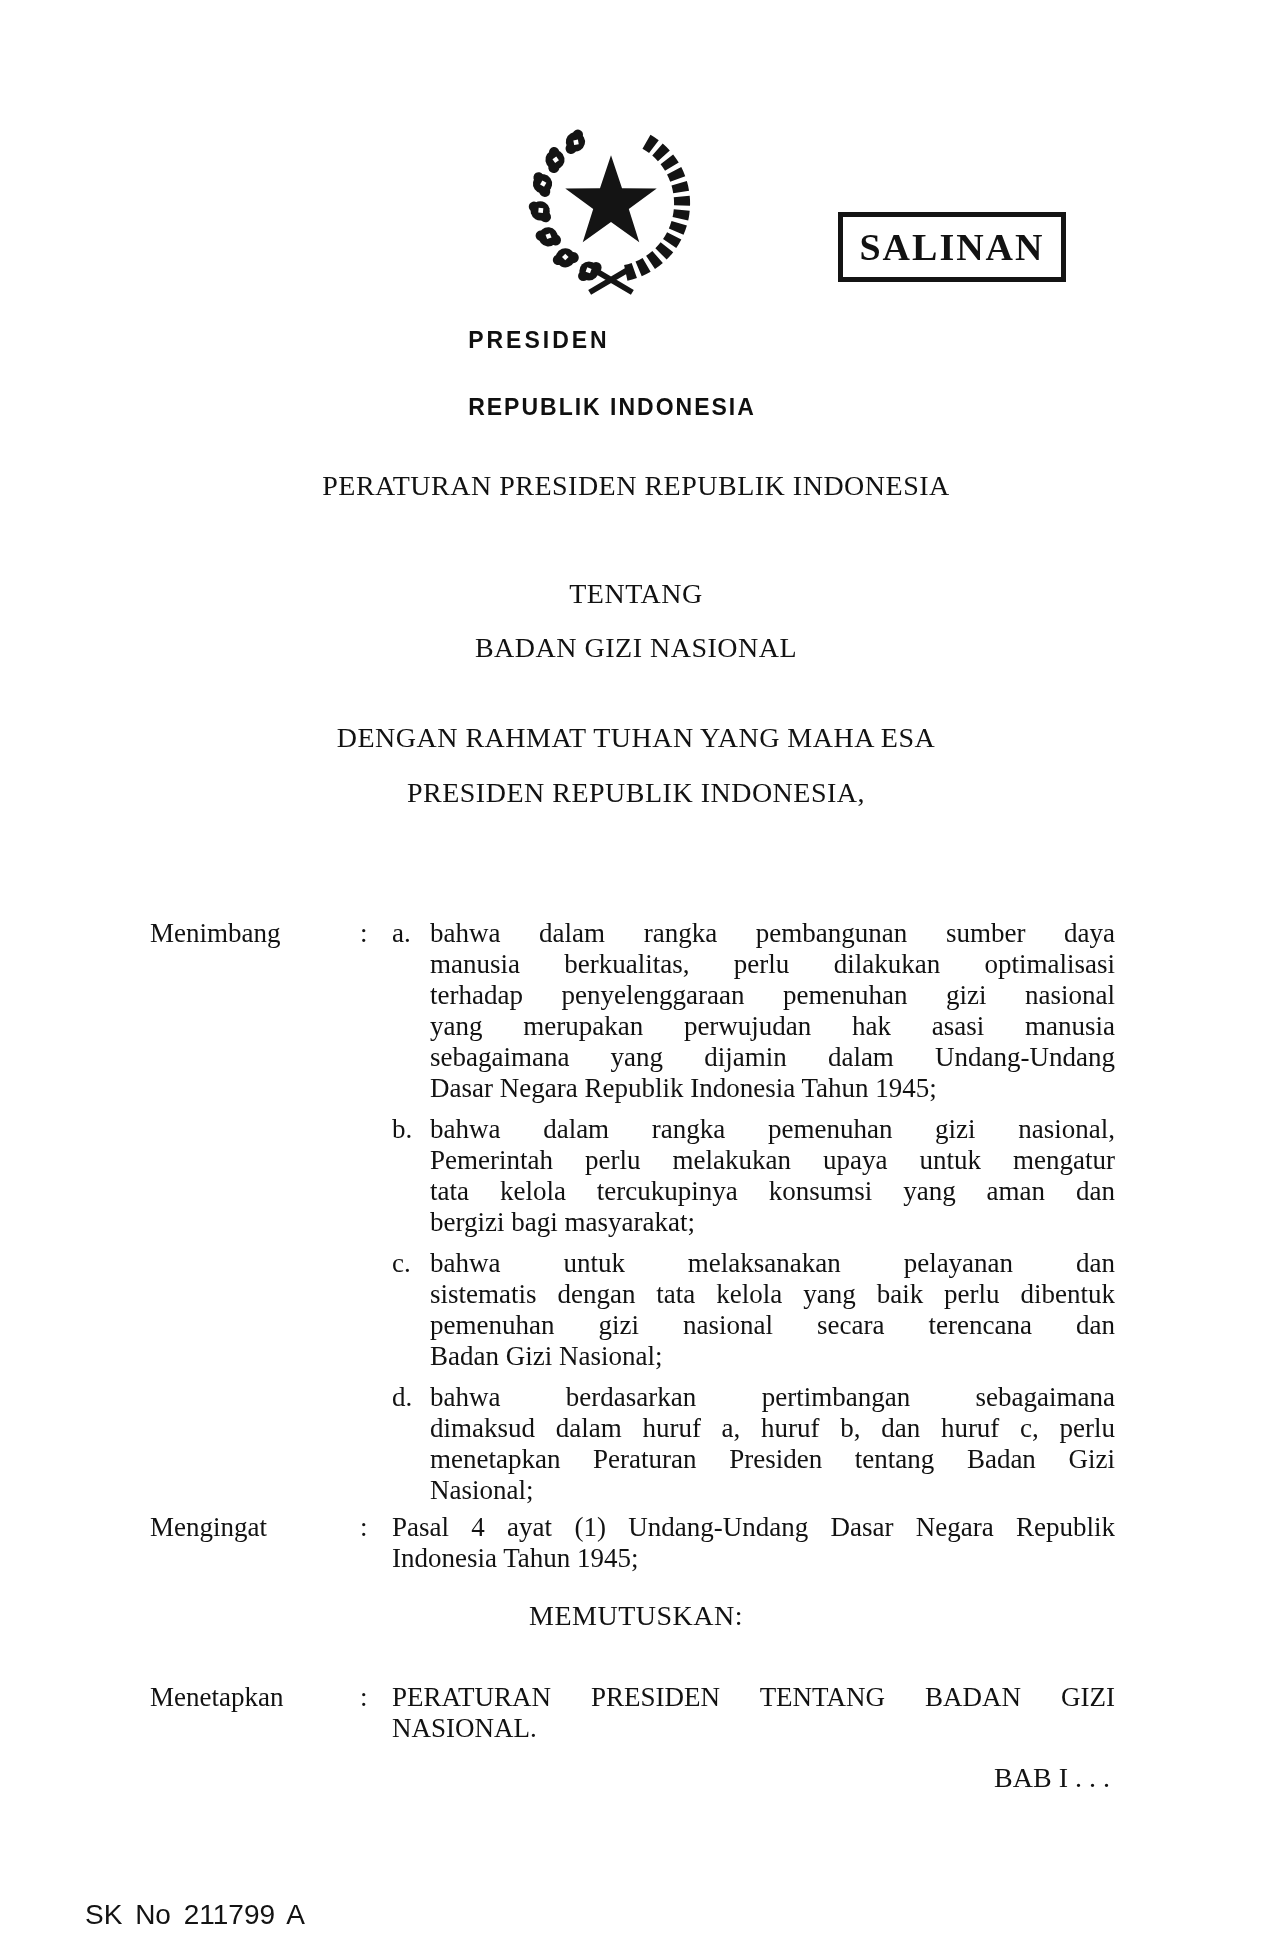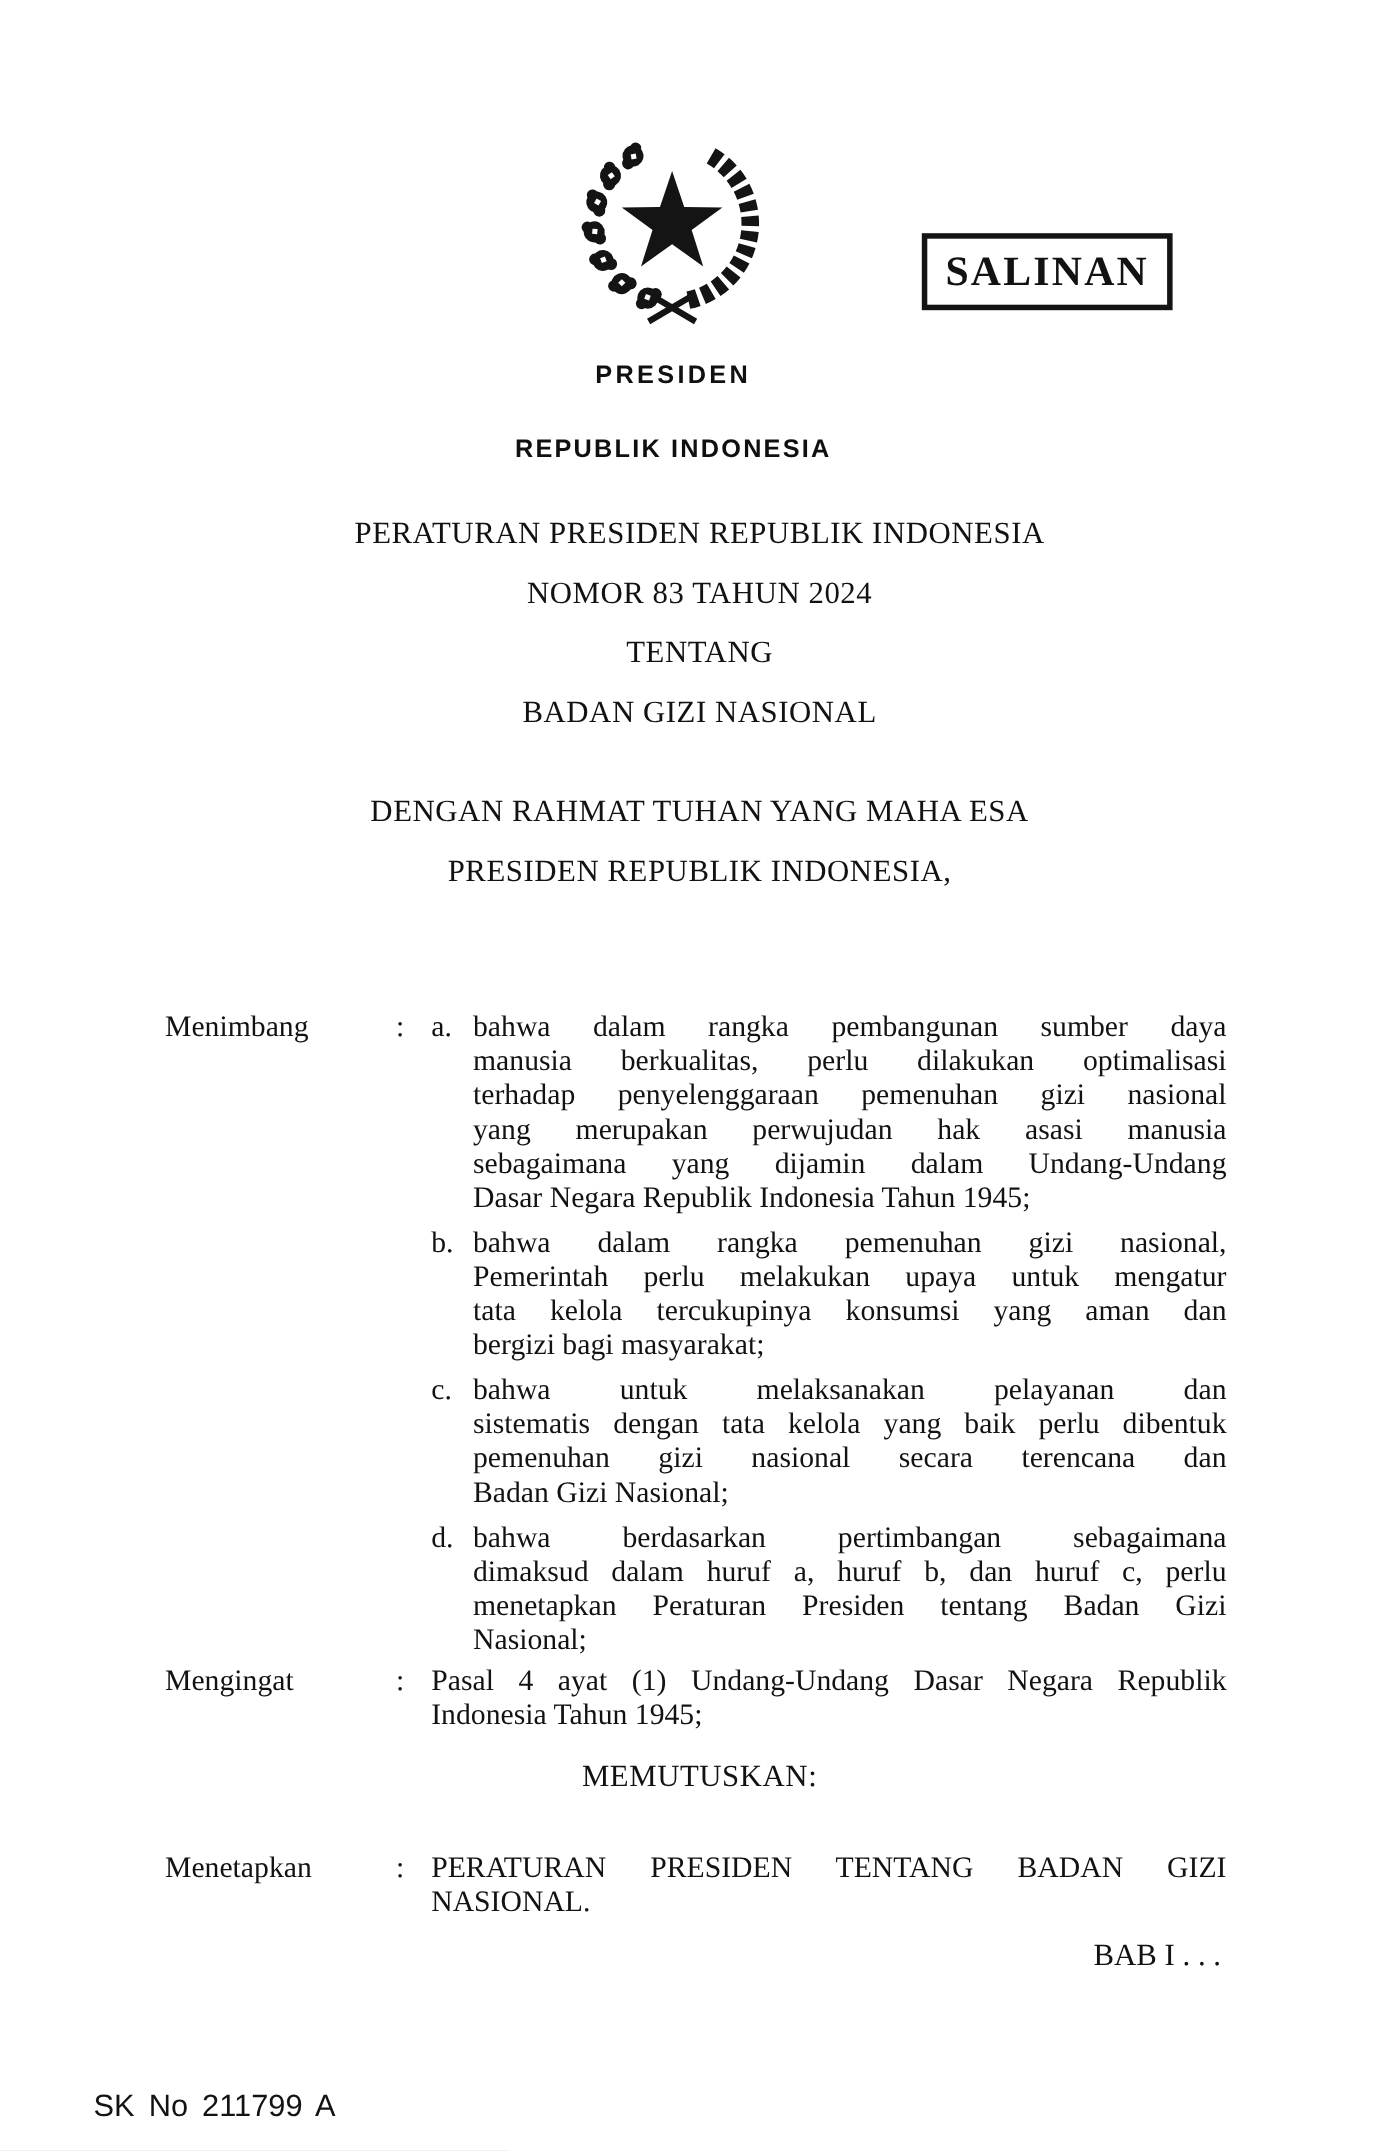--- a/index.html
+++ b/index.html
@@ -21,21 +21,21 @@
   .salinan{
     position:absolute;left:838px;top:212px;width:228px;height:70px;
     border:5px solid #141414;box-sizing:border-box;
     display:flex;align-items:center;justify-content:center;
     font-family:"Liberation Serif", serif;
     font-weight:bold;font-size:38px;letter-spacing:2px;
   }
   
   .letterhead{
     position:absolute;left:612px;top:327px;transform:translateX(-50%);
-    text-align:center;font-family:"Liberation Sans", sans-serif;
+    text-align:left;font-family:"Liberation Sans", sans-serif;
     font-weight:bold;color:#101010;white-space:nowrap;
   }
   .letterhead .lh1{font-size:23px;letter-spacing:3px;line-height:26px;}
   .letterhead .lh2{font-size:23px;letter-spacing:2px;line-height:26px;margin-top:41px;}
   
   .cline{
     position:absolute;left:0;width:1272px;text-align:center;
     font-size:28px;letter-spacing:0.5px;white-space:nowrap;
   }
   .t1{top:470px;} .t2{top:524px;} .t3{top:578px;} .t4{top:632px;}
@@ -102,21 +102,20 @@
   <div class="salinan">
     <span>SALINAN</span>
   </div>
 
   <div class="letterhead">
     <div class="lh1">PRESIDEN</div>
     <div class="lh2">REPUBLIK INDONESIA</div>
   </div>
 
   <div class="cline t1">PERATURAN PRESIDEN REPUBLIK INDONESIA</div>
-  <div class="cline t2">NOMOR 83 TAHUN 2024</div>
   <div class="cline t3">TENTANG</div>
   <div class="cline t4">BADAN GIZI NASIONAL</div>
   <div class="cline inv">DENGAN RAHMAT TUHAN YANG MAHA ESA</div>
   <div class="cline auth">PRESIDEN REPUBLIK INDONESIA,</div>
 
   <div class="block b-considering">
     <div class="label">Menimbang</div>
     <div class="colon">:</div>
     <div class="content">
         <div class="cons-item">

